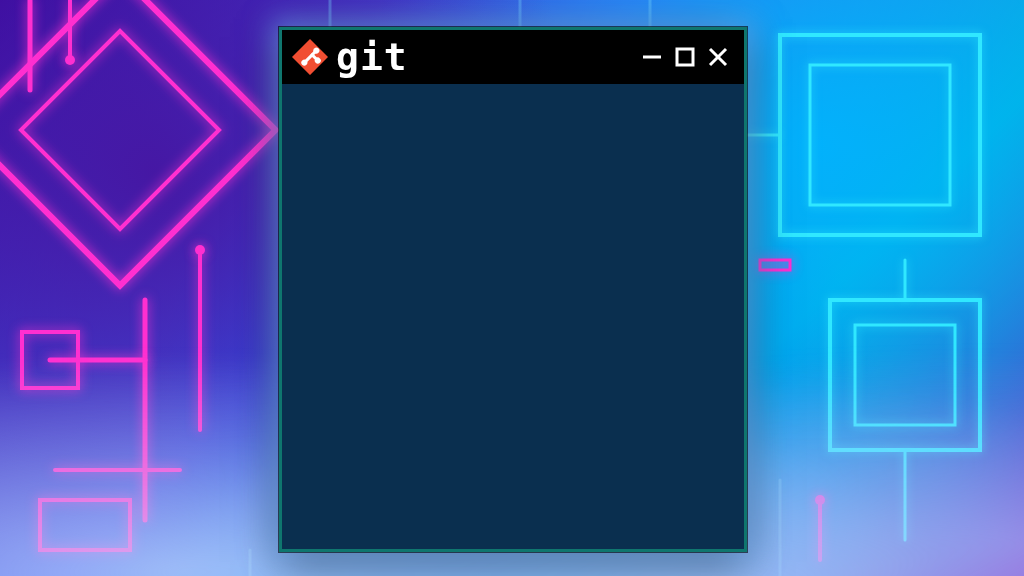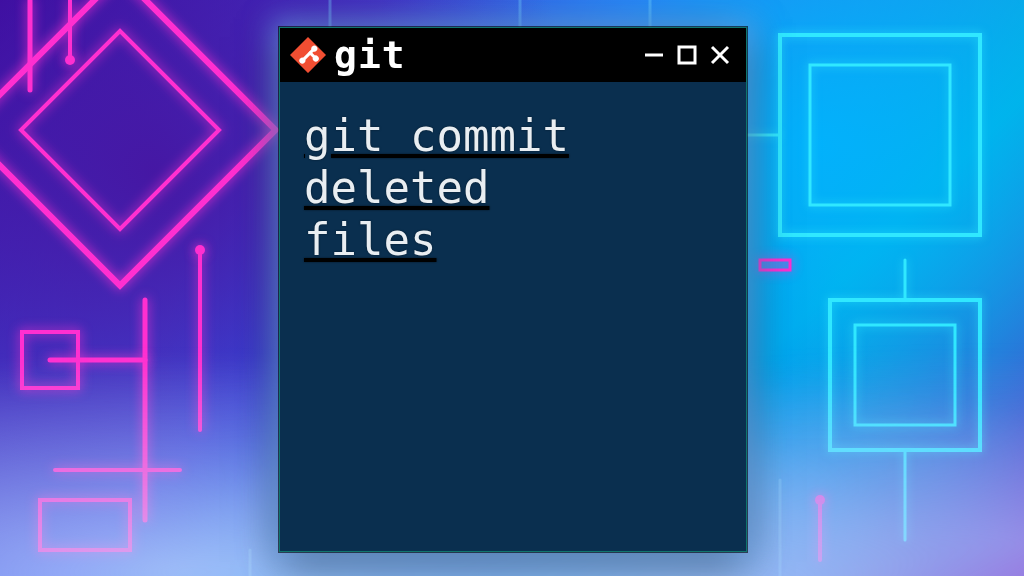--- a/index.html
+++ b/index.html
@@ -28,26 +28,25 @@
   }
   .pink   { stroke:#ff2fd0; filter: drop-shadow(0 0 6px rgba(255,47,208,.9)); }
   .cyan   { stroke:#30e8ff; filter: drop-shadow(0 0 5px rgba(48,232,255,.7)); }
   .faintc { stroke:rgba(120,220,255,.35); }
   .circuits .fill-pink { fill:#ff2fd0; stroke:none; filter: drop-shadow(0 0 6px rgba(255,47,208,.9)); }
 
   
   .window {
     position:absolute; left:279px; top:27px; width:468px; height:525px;
     background:#0a2f4f;
-    border:1px solid #0f766e;
+    border:3px solid #0f766e;
     box-shadow:
       0 0 0 1px rgba(0,0,0,.6),
       0 0 25px 8px rgba(120,180,255,.55),
       0 10px 40px rgba(0,0,0,.6);
-    text-decoration: underline;
   }
   .titlebar {
     height:54px; background:#000; color:#fff;
     display:flex; align-items:center; padding:0 14px 0 10px;
     font-family: "DejaVu Sans Mono","Menlo","Consolas",monospace;
   }
   .title-left  { display:flex; align-items:center; gap:8px; }
   .title-text  { font-size:38px; font-weight:700; letter-spacing:1px; }
   .title-right { margin-left:auto; display:flex; align-items:center; gap:10px; }
   .logo-icon   { width:36px; height:36px; display:block; }
@@ -139,17 +138,14 @@
       </span>
       <span class="win-btn">
         <svg width="24" height="24" viewBox="0 0 24 24">
           <line x1="4" y1="4" x2="20" y2="20" stroke="#fff" stroke-width="3"></line>
           <line x1="20" y1="4" x2="4" y2="20" stroke="#fff" stroke-width="3"></line>
         </svg>
       </span>
     </div>
   </div>
 
-  <div class="term-body"><span>git commit
-deleted
-files</span></div>
 
 </div>
 
 </body></html>

